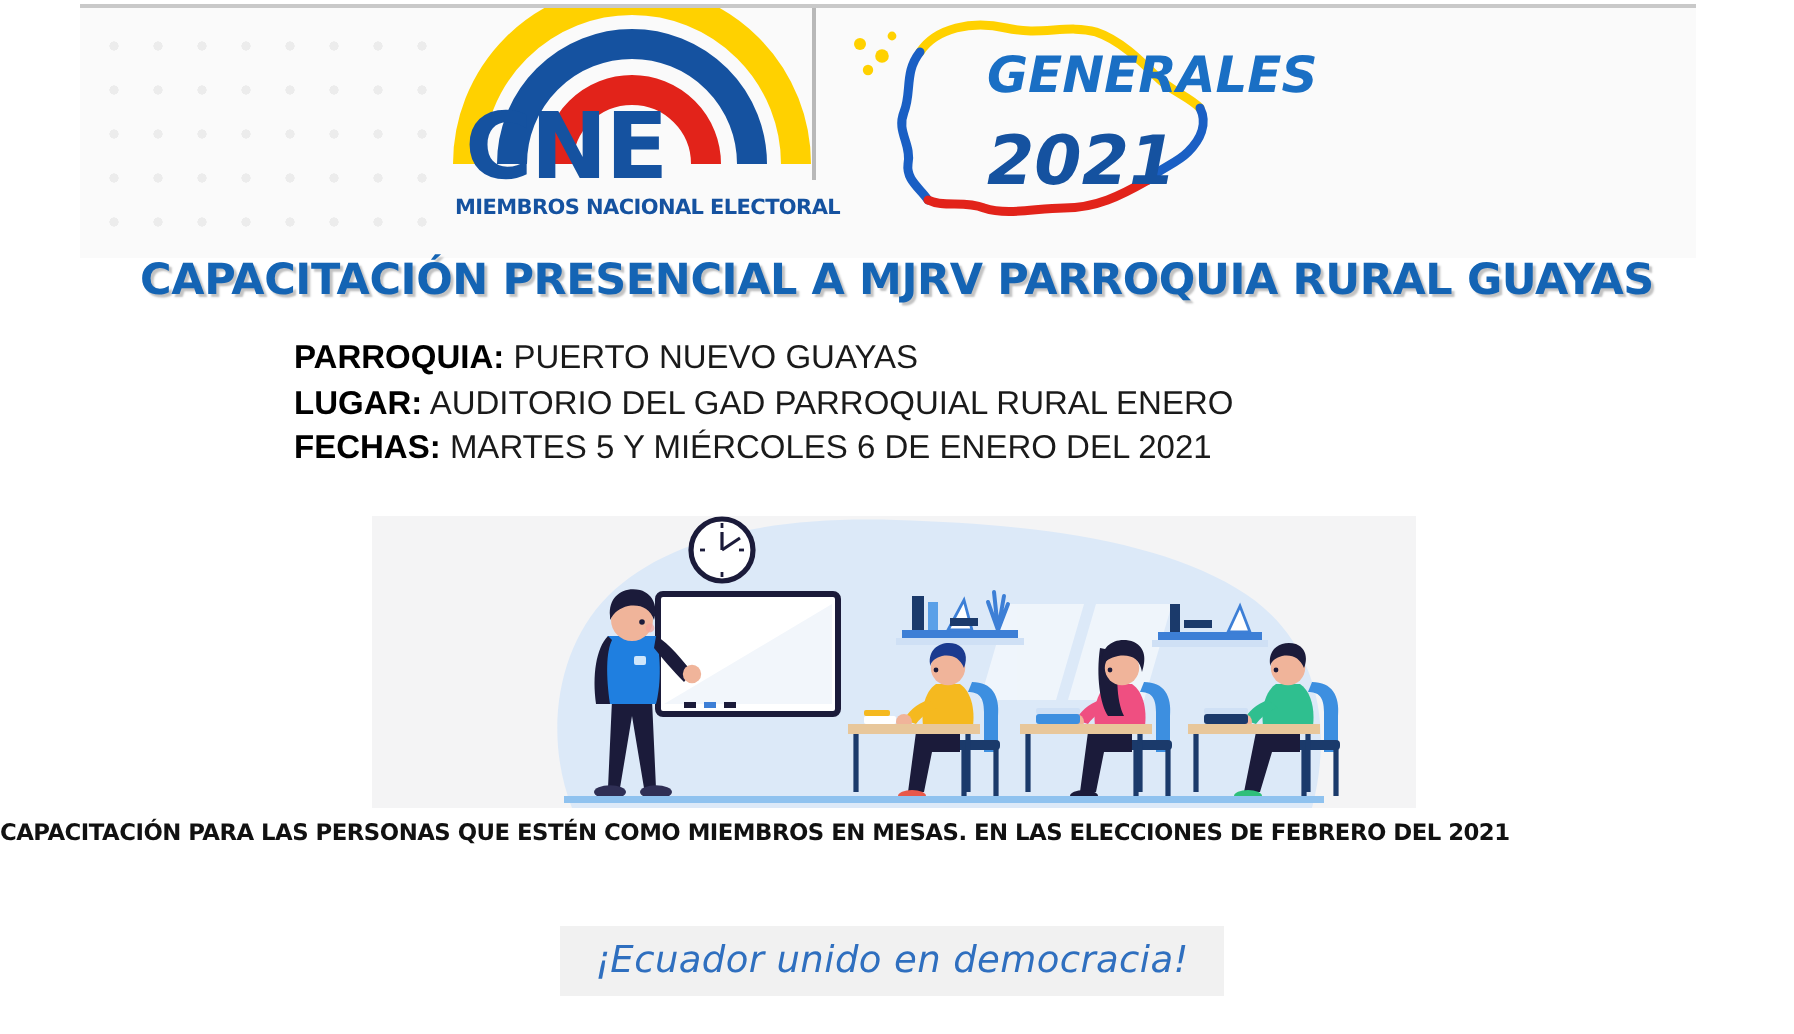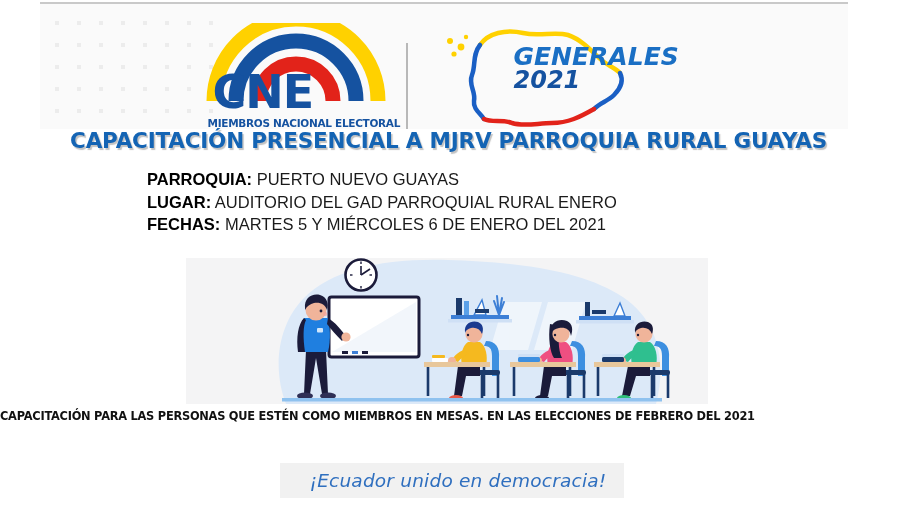--- a/index.html
+++ b/index.html
@@ -36,23 +36,22 @@
     background-size: 22px 22px;
     background-position: 6px 8px;
   }
   .logo-wrap {
     position: absolute;
     left: 0;
     top: 0;
     width: 100%;
     height: 125px;
     display: flex;
-    align-items: flex-end;
+    align-items: flex-start;
     justify-content: center;
-    gap: 20px;
   }
 
   
   .cne-logo {
     position: relative;
     width: 180px;
     height: 106px;
   }
   .cne-arcs { position: absolute; left: 0; top: 0; }
   .cne-letters {
@@ -101,24 +100,24 @@
     font-style: italic;
     font-weight: bold;
     font-size: 25px;
     color: #1a6fc4;
     letter-spacing: 0px;
   }
   .eg-year {
     font-family: "DejaVu Sans", sans-serif;
     font-style: italic;
     font-weight: bold;
-    font-size: 24px;
+    font-size: 34px;
     color: #1552a0;
     letter-spacing: 0px;
-    margin-top: 1px;
+    margin-top: 17px;
   }
 
   
   .main-title {
     position: absolute;
     left: 0;
     top: 128px;
     width: 897px;
     text-align: center;
     font-family: "DejaVu Sans", sans-serif;
@@ -177,21 +176,20 @@
   .slogan-band {
     position: absolute;
     left: 280px;
     top: 463px;
     width: 332px;
     height: 35px;
     background: #f1f1f1;
     display: flex;
     align-items: center;
     justify-content: center;
-    padding-left: 12px;
   }
   .slogan-text {
     font-family: "DejaVu Sans", sans-serif;
     font-style: italic;
     font-size: 18.5px;
     color: #2f6fbf;
     letter-spacing: 0.2px;
     white-space: nowrap;
   }
 </style>

